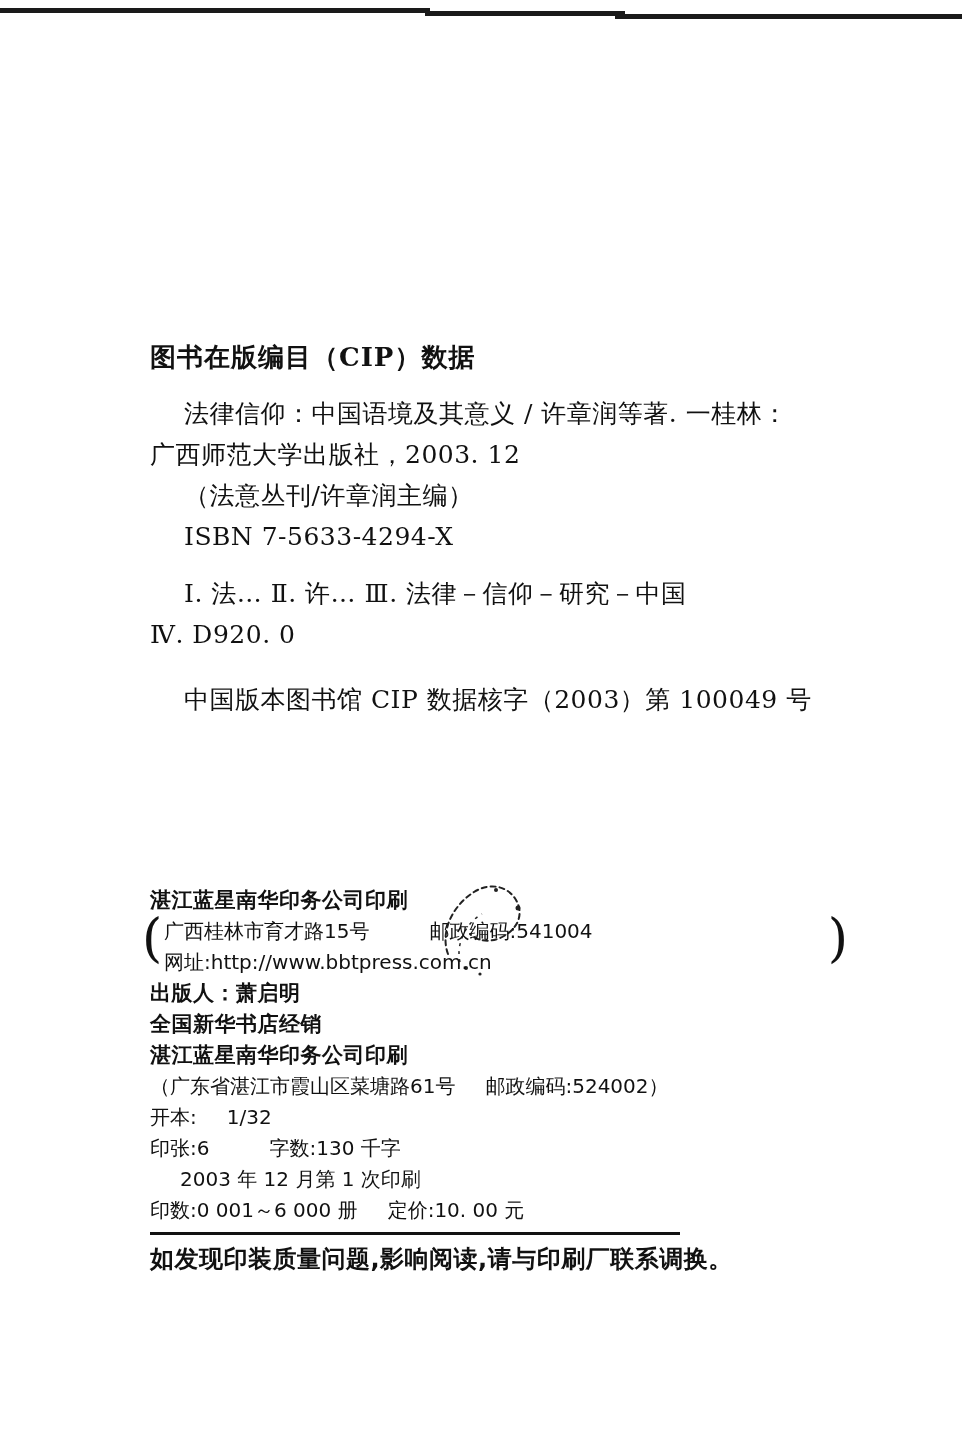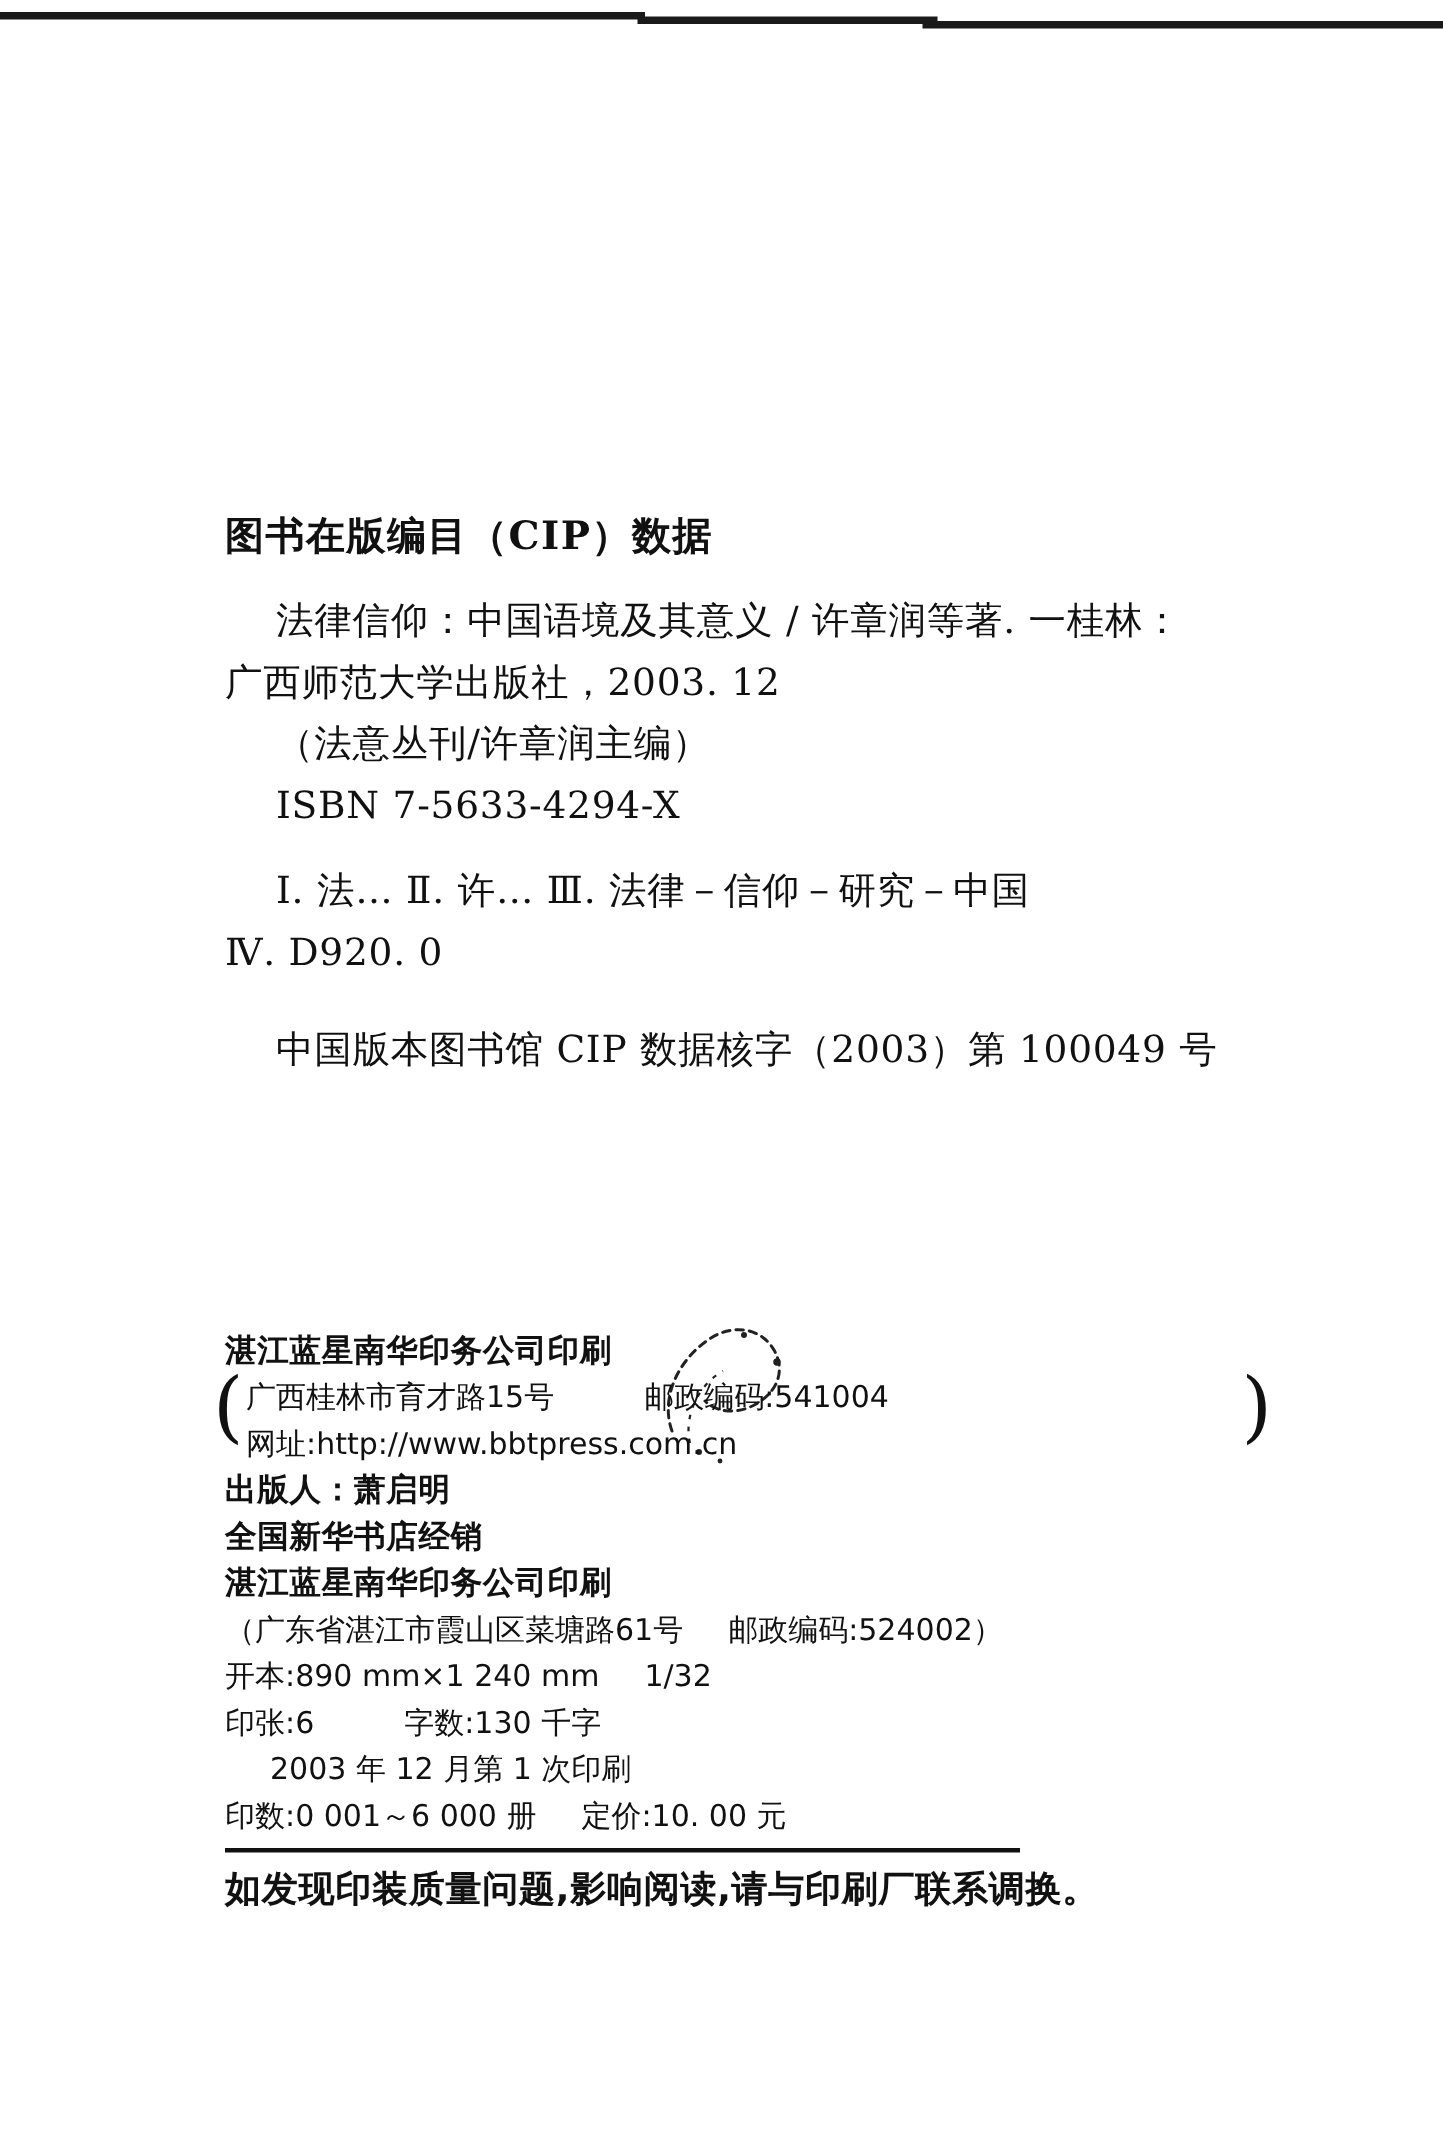--- a/index.html
+++ b/index.html
@@ -189,21 +189,20 @@
 
     <div class="col-row">
       <span>（广东省湛江市霞山区菜塘路61号</span>
       <span class="sp-30"></span>
       <span>邮政编码:524002）</span>
     </div>
 
     <div class="col-row">
       <span>开本</span>
       <span>:</span>
-      <span>890 mm×1 240 mm</span>
       <span class="sp-30"></span>
       <span>1/32</span>
     </div>
 
     <div class="col-row">
       <span>印张</span>
       <span>:</span>
       <span>6</span>
       <span class="sp-60"></span>
       <span>字数</span>

